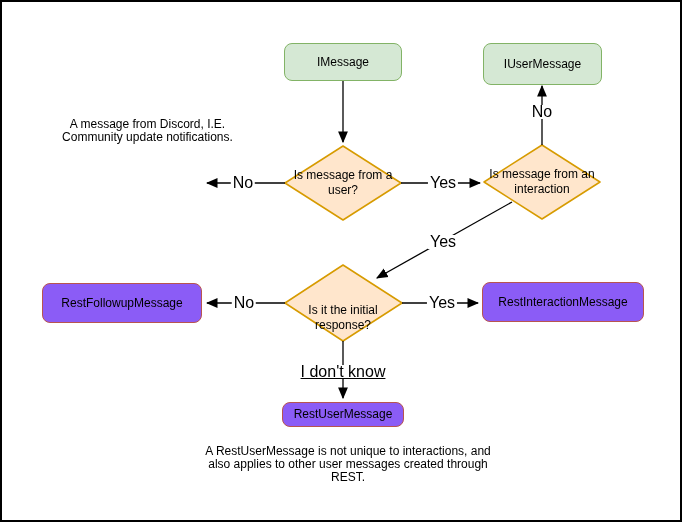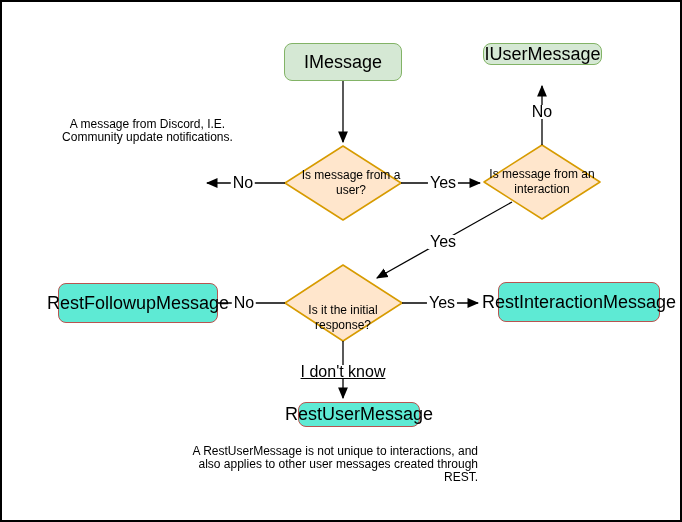--- a/index.html
+++ b/index.html
@@ -21,27 +21,27 @@
     stroke: #d79b00;
     stroke-width: 1.5;
     stroke-linejoin: round;
   }
   .node {
     position: absolute;
     display: flex;
     align-items: center;
     justify-content: center;
     text-align: center;
-    font-size: 18px;
+    font-size: 12px;
     line-height: 15px;
     border-radius: 8px;
     border: 1.4px solid;
   }
   .node.green { background: #d5e8d4; border-color: #82b366; }
-  .node.red   { background: #5eead4; border-color: #b85450; margin-left: 16px; }
+  .node.red   { background: #8b5cf6; border-color: #b85450; }
   .diamond-label {
     position: absolute;
     display: flex;
     align-items: center;
     justify-content: center;
     text-align: center;
     font-size: 12px;
     line-height: 15px;
   }
   .edge-label {
@@ -83,38 +83,38 @@
     <line x1="510" y1="200" x2="375" y2="276" marker-end="url(#arrow)"></line>
     <line x1="283" y1="301" x2="205" y2="301" marker-end="url(#arrow)"></line>
     <line x1="400" y1="301" x2="476" y2="301" marker-end="url(#arrow)"></line>
     <line x1="341" y1="339" x2="341" y2="396" marker-end="url(#arrow)"></line>
   </svg>
 
   <div class="node green" style="left:282px; top:41px; width:118px; height:38px;">
     <span>IMessage</span>
   </div>
 
-  <div class="node green" style="left:481px; top:41px; width:119px; height:22px;justify-content:center;">
+  <div class="node green" style="left:481px; top:41px; width:119px; height:42px;justify-content:center;">
     <span>IUserMessage</span>
   </div>
 
 
   <div class="node red" style="left:40px; top:281px; width:160px; height:40px;">
     <span>RestFollowupMessage</span>
   </div>
 
   <div class="node red" style="left:480px; top:280px; width:162px; height:40px;justify-content:center;">
     <span>RestInteractionMessage</span>
   </div>
 
   <div class="node red" style="left:280px; top:400px; width:122px; height:25px;">
     <span>RestUserMessage</span>
   </div>
 
-  <div class="diamond-label" style="left:286px; top:151px; width:110px; height:60px;margin-left:8px;">
+  <div class="diamond-label" style="left:286px; top:151px; width:110px; height:60px;">
     <span>Is message from a user?</span>
   </div>
 
   <div class="diamond-label" style="left:485px; top:150px; width:110px; height:60px;">
     <span>Is message from an interaction</span>
   </div>
 
   <div class="diamond-label" style="left:291px; top:286px; width:100px; height:60px;">
     <span>Is it the initial response?</span>
   </div>
@@ -128,15 +128,15 @@
   <div class="edge-label" style="left:441px; top:240px;">Yes</div>
 
   <div class="edge-label" style="left:242px; top:301px;">No</div>
 
   <div class="edge-label" style="left:440px; top:301px;">Yes</div>
 
   <div class="edge-label" style="left:341px; top:370px;text-decoration:underline;">I don't know</div>
 
   <div class="note" style="left:43px; top:116px; width:205px;">A message from Discord, I.E. Community update notifications.</div>
 
-  <div class="note" style="left:166px; top:443px; width:310px;text-align:right;">A RestUserMessage is not unique to interactions, and also applies to other user messages created through REST.</div>
+  <div class="note" style="left:191px; top:443px; width:310px;">A RestUserMessage is not unique to interactions, and also applies to other user messages created through REST.</div>
 
 </div>
 
 </body></html>

